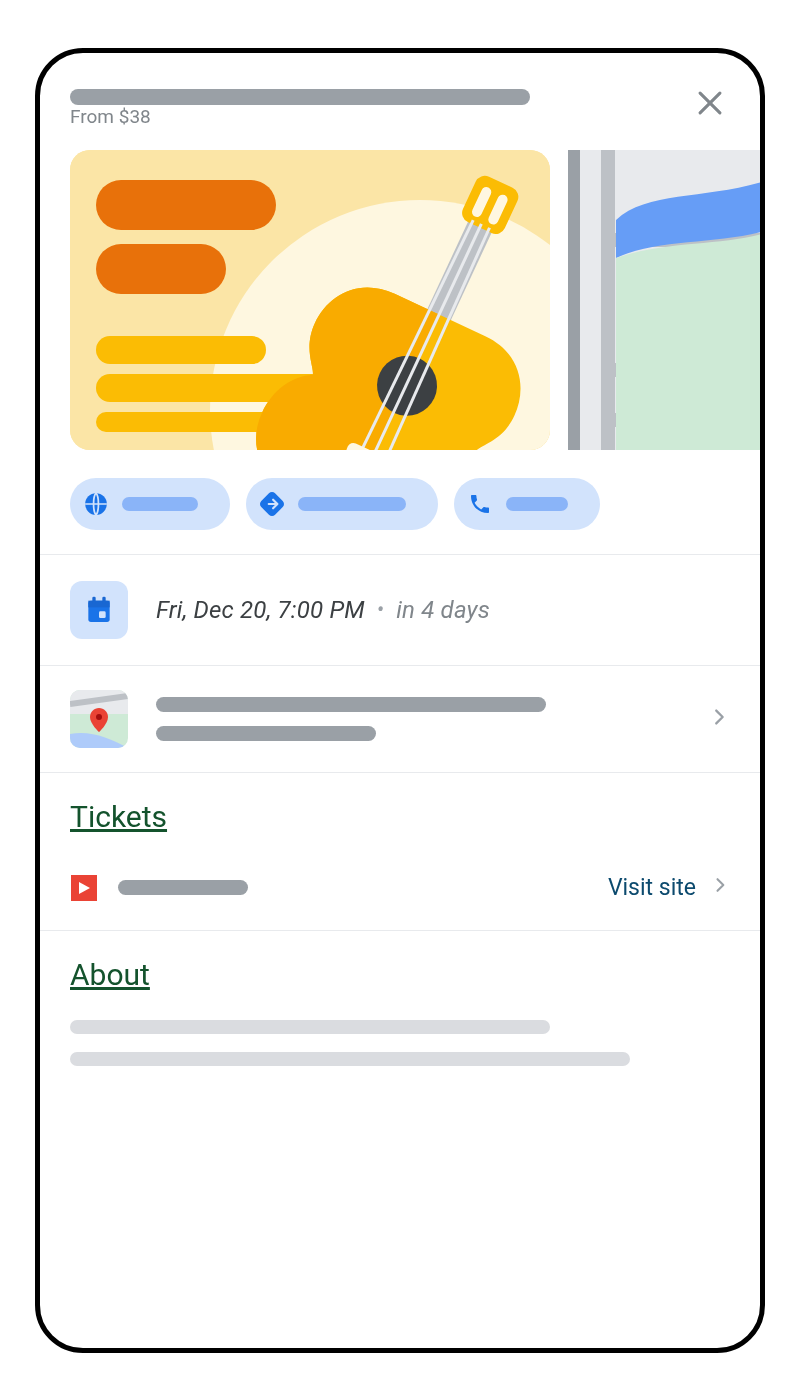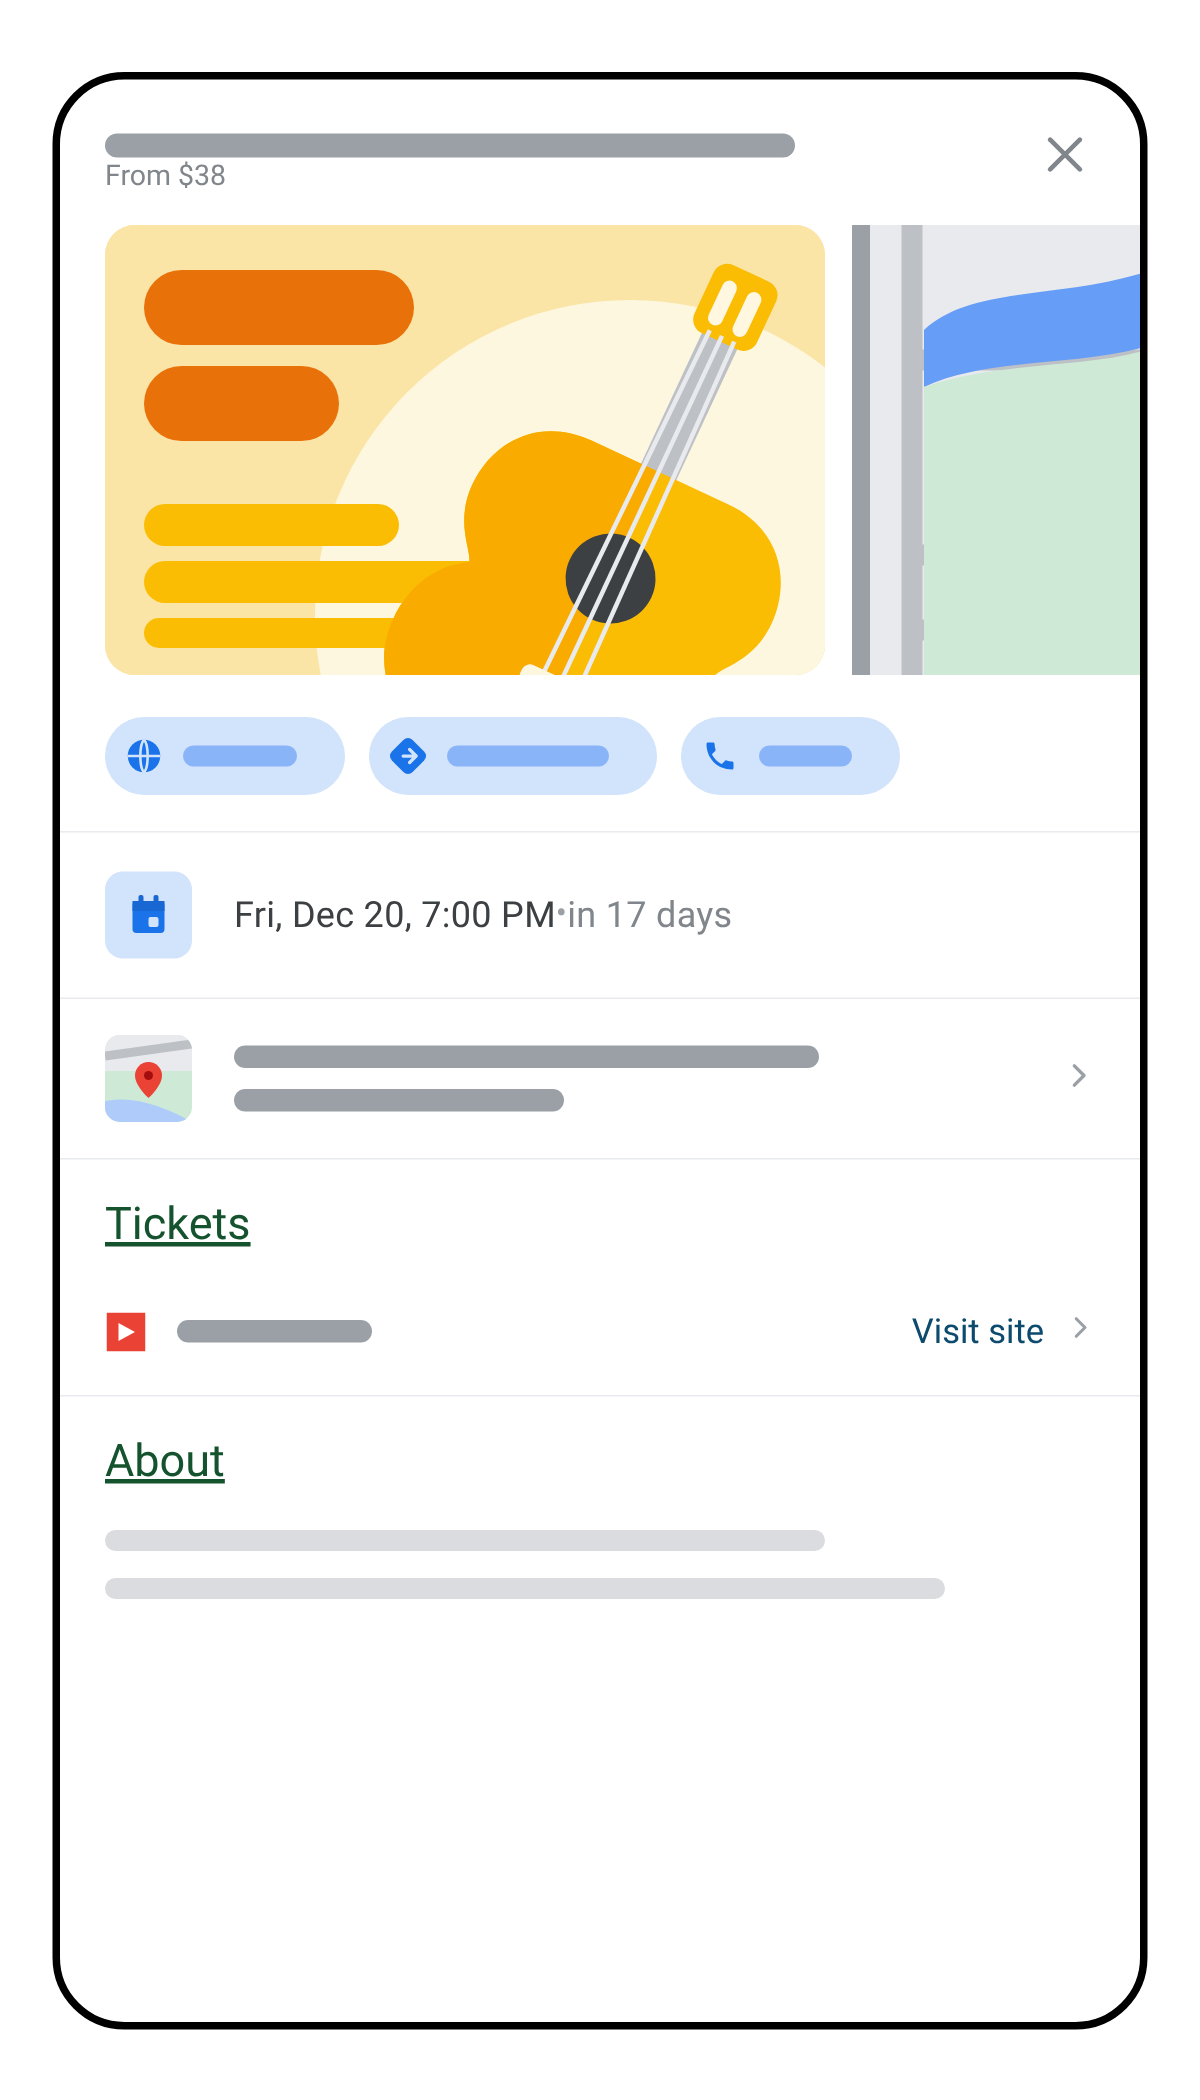--- a/index.html
+++ b/index.html
@@ -111,21 +111,23 @@
     width: 58px; height: 58px;
     background: #d2e3fc;
     border-radius: 12px;
     display:flex;align-items:center;justify-content:center;
   }
   .row-text {
     font-size: 24px;
     color: #3c4043;
     display: flex;
     align-items: center;
+    gap: 12px;
     letter-spacing: 0.2px;
+    font-style: italic;
   }
   .row-sub { color: #80868b; font-size: 24px; }
   .dot { color: #9aa0a6; font-size: 22px; }
   .loc-row {
     display:flex;align-items:center;
     padding: 24px 30px;
     gap: 28px;
   }
   .loc-thumb {
     width: 58px;height:58px;border-radius:10px;overflow:hidden;
@@ -259,21 +261,21 @@
             <rect x="4" y="5" width="16" height="16" rx="2" fill="#1a73e8"></rect>
             <rect x="4" y="5" width="16" height="5" fill="#1967d2"></rect>
             <rect x="7" y="2" width="2.5" height="5" rx="1" fill="#1967d2"></rect>
             <rect x="14.5" y="2" width="2.5" height="5" rx="1" fill="#1967d2"></rect>
             <rect x="12" y="13" width="5" height="5" rx="1" fill="#d2e3fc"></rect>
           </svg>
       </div>
       <div class="row-text">
         <span>Fri, Dec 20, 7:00 PM</span>
         <span class="dot">•</span>
-        <span class="row-sub">in 17 days</span>
+        <span class="row-sub">in 4 days</span>
       </div>
     </div>
 
     <div class="divider"></div>
 
     <div class="loc-row">
       <div class="loc-thumb">
         <svg width="58" height="58" viewBox="0 0 58 58">
           <rect width="58" height="58" fill="#ceead6"></rect>
           <rect x="0" y="0" width="58" height="24" fill="#e8eaed"></rect>

